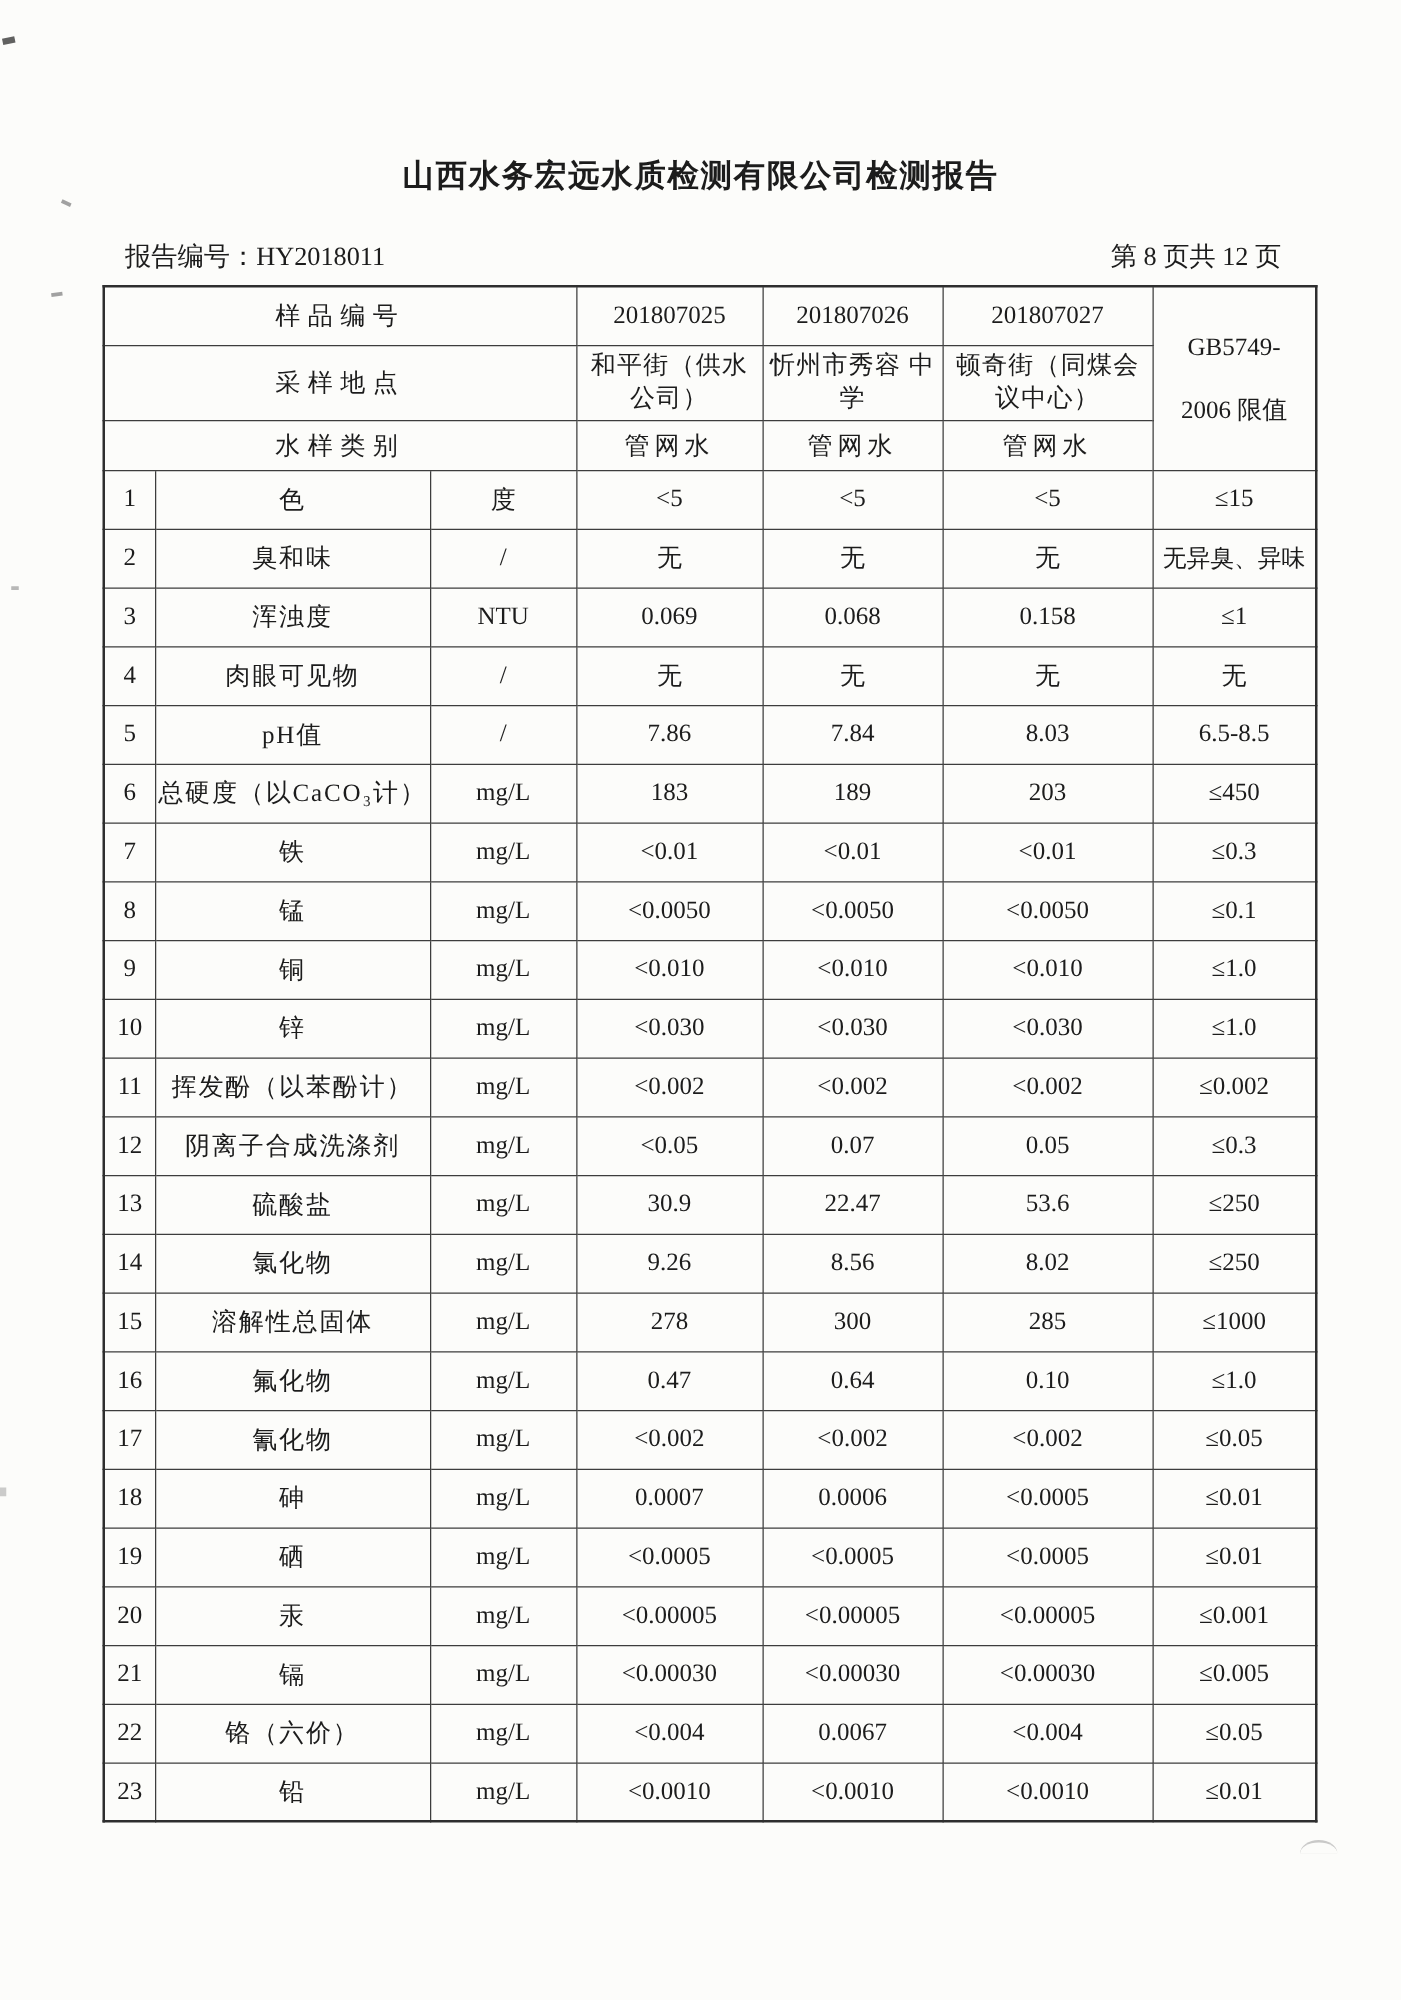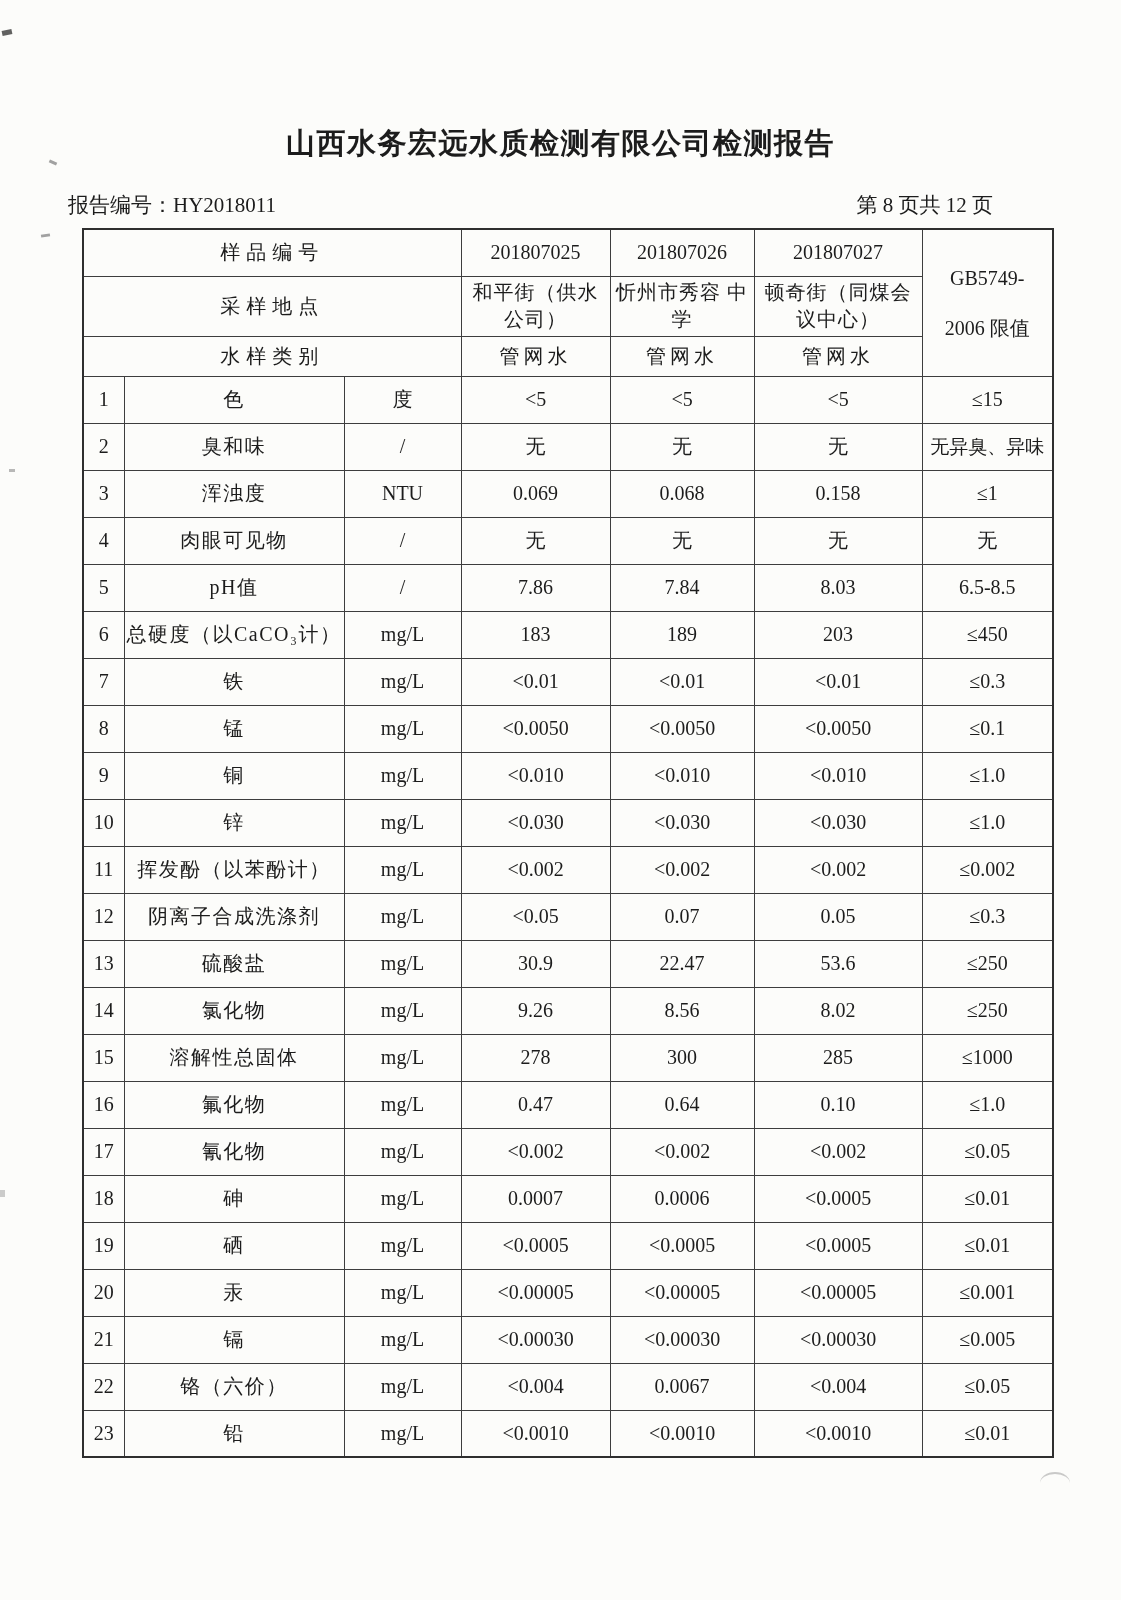--- a/index.html
+++ b/index.html
@@ -7,24 +7,24 @@
     width:1121px;height:1600px;
     background:#e9e9e7;
     font-family:"Liberation Serif","DejaVu Serif",serif;
   }
   .page{
     position:relative;width:1121px;height:1600px;overflow:hidden;
     background:#fcfcfa;color:#1c1c1c;
   }
   .title{
     position:absolute;top:124px;left:0;width:100%;
-    text-align:center;font-size:29px;font-weight:bold;letter-spacing:1.5px;
+    text-align:center;font-size:25px;font-weight:bold;letter-spacing:1.5px;
   }
   .meta{
-    position:absolute;top:191px;left:68px;width:925px;
+    position:absolute;top:191px;left:100px;width:925px;
     display:flex;justify-content:space-between;align-items:flex-end;
     font-size:21px;
   }
   table.report{
     position:absolute;left:82px;top:228px;width:970px;
     border-collapse:collapse;table-layout:fixed;
     border:2px solid #2e2e2e;
   }
   table.report td{
     border:1px solid #3d3d3d;

